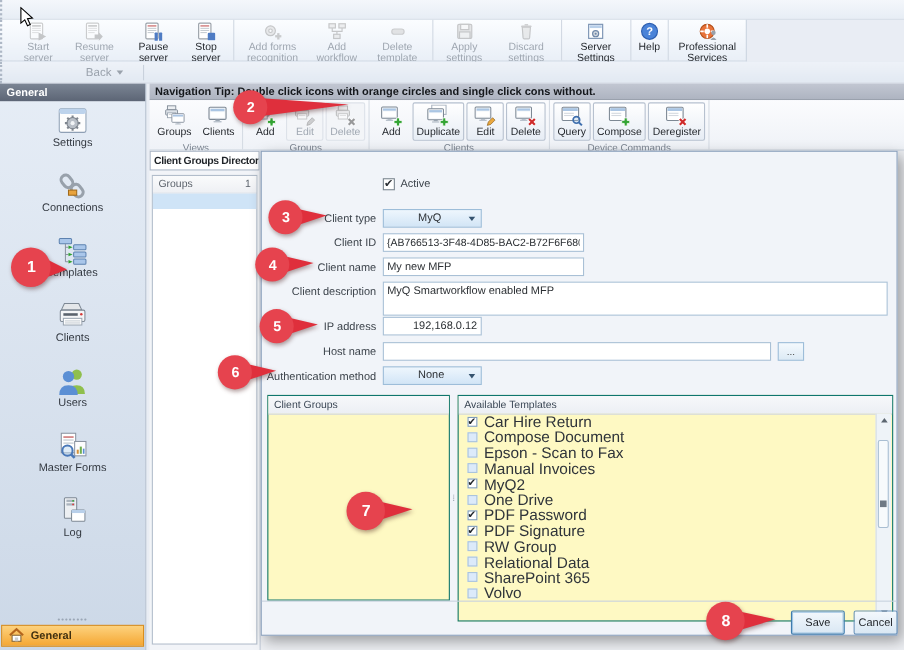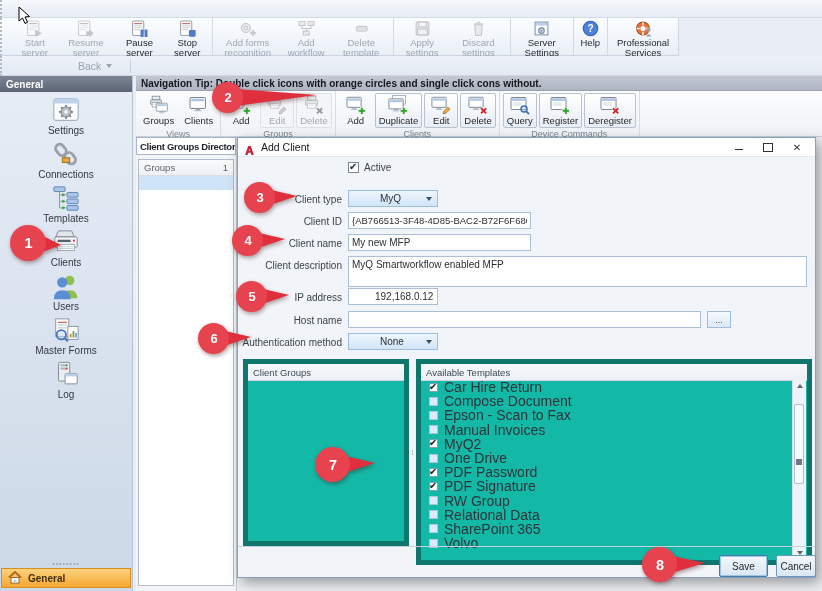--- a/index.html
+++ b/index.html
@@ -19,21 +19,21 @@
   .tb-btn.disabled .tb-label{color:#9fa7b1;}
   .tb-btn.disabled .ic16{filter:grayscale(1);opacity:.5;}
   
   .backbar{position:absolute;left:0;top:56px;width:822px;height:20px;background:linear-gradient(#eef2f8,#e2e9f2);border-bottom:1px solid #cfd7e2;display:flex;align-items:center;padding-left:8px;box-sizing:border-box;}
   .back-btn{display:flex;align-items:center;gap:5px;color:#9aa2ac;font-size:10.5px;padding:2px 10px 2px 68px;}
   .caret{width:0;height:0;border-left:3.5px solid transparent;border-right:3.5px solid transparent;border-top:4px solid #9aa2ac;}
   .backbar-sep{width:1px;height:14px;background:#c9d1dc;margin-left:8px;}
   
   .sidebar{position:absolute;left:0;top:76px;width:133px;height:515px;background:linear-gradient(#e6edf6,#ccd8e7);border-right:1px solid #b7c2d1;box-sizing:border-box;}
   .side-header{height:16px;background:linear-gradient(#7b8594,#5c6575);color:#fff;font-size:10px;font-weight:bold;display:flex;align-items:center;padding-left:6px;}
-  .side-items{display:flex;flex-direction:column;align-items:center;padding-top:5px;}
+  .side-items{display:flex;flex-direction:column;align-items:center;padding-top:5px;gap:15px;}
   .side-item{display:flex;flex-direction:column;align-items:center;height:44px;width:100%;}
   .side-item .ic30{width:32px;height:28px;}
   .side-item .ic30 svg{width:32px;height:28px;display:block;}
   .side-label{font-size:10px;color:#333941;margin-top:0px;}
   .side-grip{position:absolute;left:0;bottom:25px;width:100%;text-align:center;color:#9aa6b5;font-size:7px;letter-spacing:1px;line-height:5px;}
   .side-footer{position:absolute;left:1px;bottom:3px;width:130px;height:20px;background:linear-gradient(#fdd27e,#f5a733);border:1px solid #d98e1d;box-sizing:border-box;display:flex;align-items:center;gap:5px;padding-left:5px;font-size:10px;font-weight:bold;color:#403010;}
   
   .navtip{position:absolute;left:136px;top:76px;width:686px;height:15px;background:linear-gradient(#c2c7d2,#aeb4c1);border-bottom:1px solid #9aa1ad;display:flex;align-items:center;padding-left:5px;box-sizing:border-box;font-size:10px;font-weight:bold;color:#15181c;}
   .ribbon2{position:absolute;left:136px;top:91px;width:686px;height:46px;background:linear-gradient(#fbfcfe,#eff2f7);border-bottom:1px solid #c6cfda;display:flex;box-sizing:border-box;}
   .rb-group{display:flex;flex-direction:column;border-right:1px solid #d6dce4;padding:2px 3px 0 3px;}
@@ -69,21 +69,21 @@
   .f-label{position:absolute;left:0;width:104px;text-align:right;font-size:10px;color:#3c434b;}
   .input{position:absolute;background:#fff;border:1px solid #a9c0d6;box-sizing:border-box;font-size:9.5px;color:#2b2f33;font-family:"Liberation Sans",sans-serif;padding:0 3px;height:17px;}
   .desc{padding-top:2px;font-size:10px;}
   .dd{position:absolute;height:17px;background:linear-gradient(#eef6fd,#d2e5f6);border:1px solid #9dbdd9;box-sizing:border-box;display:flex;align-items:center;}
   .dd-val{flex:1;font-size:10px;padding-left:4px;color:#2b2f33;margin-left:27px;}
   .dd-arrow{width:0;height:0;border-left:3.5px solid transparent;border-right:3.5px solid transparent;border-top:4px solid #35536f;margin-right:5px;}
   .cbx{position:absolute;width:11px;height:11px;background:#fff;border:1px solid #7a8590;box-sizing:border-box;}
   .cbx.checked::after{content:"✔";position:absolute;left:0px;top:-2px;font-size:10px;color:#2a2e33;}
   .active-lbl{position:absolute;font-size:10px;color:#3c434b;}
   .browse{position:absolute;height:17px;background:linear-gradient(#f4f9fd,#dcEAf5);border:1px solid #9dbdd9;font-size:9px;color:#444;text-align:center;line-height:14px;box-sizing:border-box;}
-  .panel{position:absolute;background:#14b8a6;border:5px solid #0f766e;box-sizing:border-box;}
+  .panel{position:absolute;background:#fef9c3;border:1px solid #0f766e;box-sizing:border-box;}
   .panel-head{height:16px;background:linear-gradient(#f6f8fa,#eceff4);border-bottom:1px solid #cfd6df;display:flex;align-items:center;padding-left:5px;font-size:9.5px;color:#3c4856;}
   .splitter{position:absolute;width:7px;display:flex;align-items:center;justify-content:center;color:#8b95a2;font-size:8px;letter-spacing:0;line-height:3px;}
   .tmpl-list{position:absolute;left:1px;right:15px;top:16px;bottom:1px;overflow:hidden;}
   .tmpl-item{height:14.2px;display:flex;align-items:center;padding-left:7px;gap:6px;}
   .tmpl-item .cb{position:relative;width:9px;height:9px;background:#dceafa;border:1px solid #aac4dc;box-sizing:border-box;flex:none;}
   .tmpl-item.checked .cb{background:#fff;border-color:#7f9db9;}
   .tmpl-item.checked .cb::after{content:"✔";position:absolute;left:-1px;top:-3px;font-size:9.5px;color:#22272c;}
   .tmpl-label{font-size:14px;color:#2f343a;}
   
   .sb{position:absolute;right:1px;top:16px;bottom:1px;width:13px;background:#eef3f8;border-left:1px solid #d5dde6;}
@@ -584,21 +584,21 @@
           <div class="rb-btn">
             <span class="ic20">
               <svg viewBox="0 0 20 20" xmlns="http://www.w3.org/2000/svg">
                 <rect x="1" y="2.5" width="15" height="12" rx="1" fill="#fff" stroke="#7d8894"></rect>
                 <rect x="1.8" y="3.3" width="13.4" height="2.6" fill="#aac5e3"></rect>
                 <rect x="2.8" y="7.5" width="9" height="1" fill="#d4d9df"></rect>
                 <rect x="2.8" y="9.5" width="9" height="1" fill="#d4d9df"></rect>
                 <path d="M14.5 12.2 h2.7 v2.3 h2.3 v2.7 h-2.3 v2.3 h-2.7 v-2.3 h-2.3 v-2.7 h2.3Z" fill="#33a433" stroke="#fff" stroke-width="0.7"></path>
               </svg>
             </span>
-            <span class="rb-label">Register</span>
+            <span class="rb-label">Compose</span>
           </div>
           <div class="rb-btn">
             <span class="ic20">
               <svg viewBox="0 0 20 20" xmlns="http://www.w3.org/2000/svg">
                 <rect x="1" y="2.5" width="15" height="12" rx="1" fill="#fff" stroke="#7d8894"></rect>
                 <rect x="1.8" y="3.3" width="13.4" height="2.6" fill="#aac5e3"></rect>
                 <rect x="2.8" y="7.5" width="9" height="1" fill="#d4d9df"></rect>
                 <rect x="2.8" y="9.5" width="9" height="1" fill="#d4d9df"></rect>
                 <path d="M13 13.2 l5.2 5.2 M18.2 13.2 l-5.2 5.2" stroke="#fff" stroke-width="3.4"></path>
                 <path d="M13 13.2 l5.2 5.2 M18.2 13.2 l-5.2 5.2" stroke="#cf2b2b" stroke-width="2"></path>
@@ -620,31 +620,20 @@
         <span>Groups</span>
         <span>1</span>
       </div>
       <div>
           <div class="dir-row selected"></div>
         </div>
     </div>
   </div>
 
   <div class="dialog">
-    <div class="dlg-title">
-      <span class="dlg-logo"><svg width="11" height="11" viewBox="0 0 12 12">
-            <path d="M1.2 11 L4.6 1 L7.4 1 L10.8 11 L8.2 11 L7.3 8.4 L4.7 8.4 L3.8 11 Z M5.3 6.4 L6.7 6.4 L6 4.2 Z" fill="#c2243a"></path>
-          </svg></span>
-      <span class="dlg-title-text">Add Client</span>
-      <span class="win-btns">
-        <span class="wb wb-min"></span>
-        <span class="wb wb-max"></span>
-        <span class="wb wb-close"></span>
-      </span>
-    </div>
     <div class="dlg-body">
 
       <span class="cbx checked" style="left:110px;top:5px;"></span>
       <span class="active-lbl" style="left:126px;top:5px;">Active</span>
 
       <span class="f-label" style="top:37px;">Client type</span>
       <div class="dd" style="left:110px;top:33px;width:90px;">
         <span class="dd-val">MyQ</span>
         <span class="dd-arrow"></span>
       </div>

